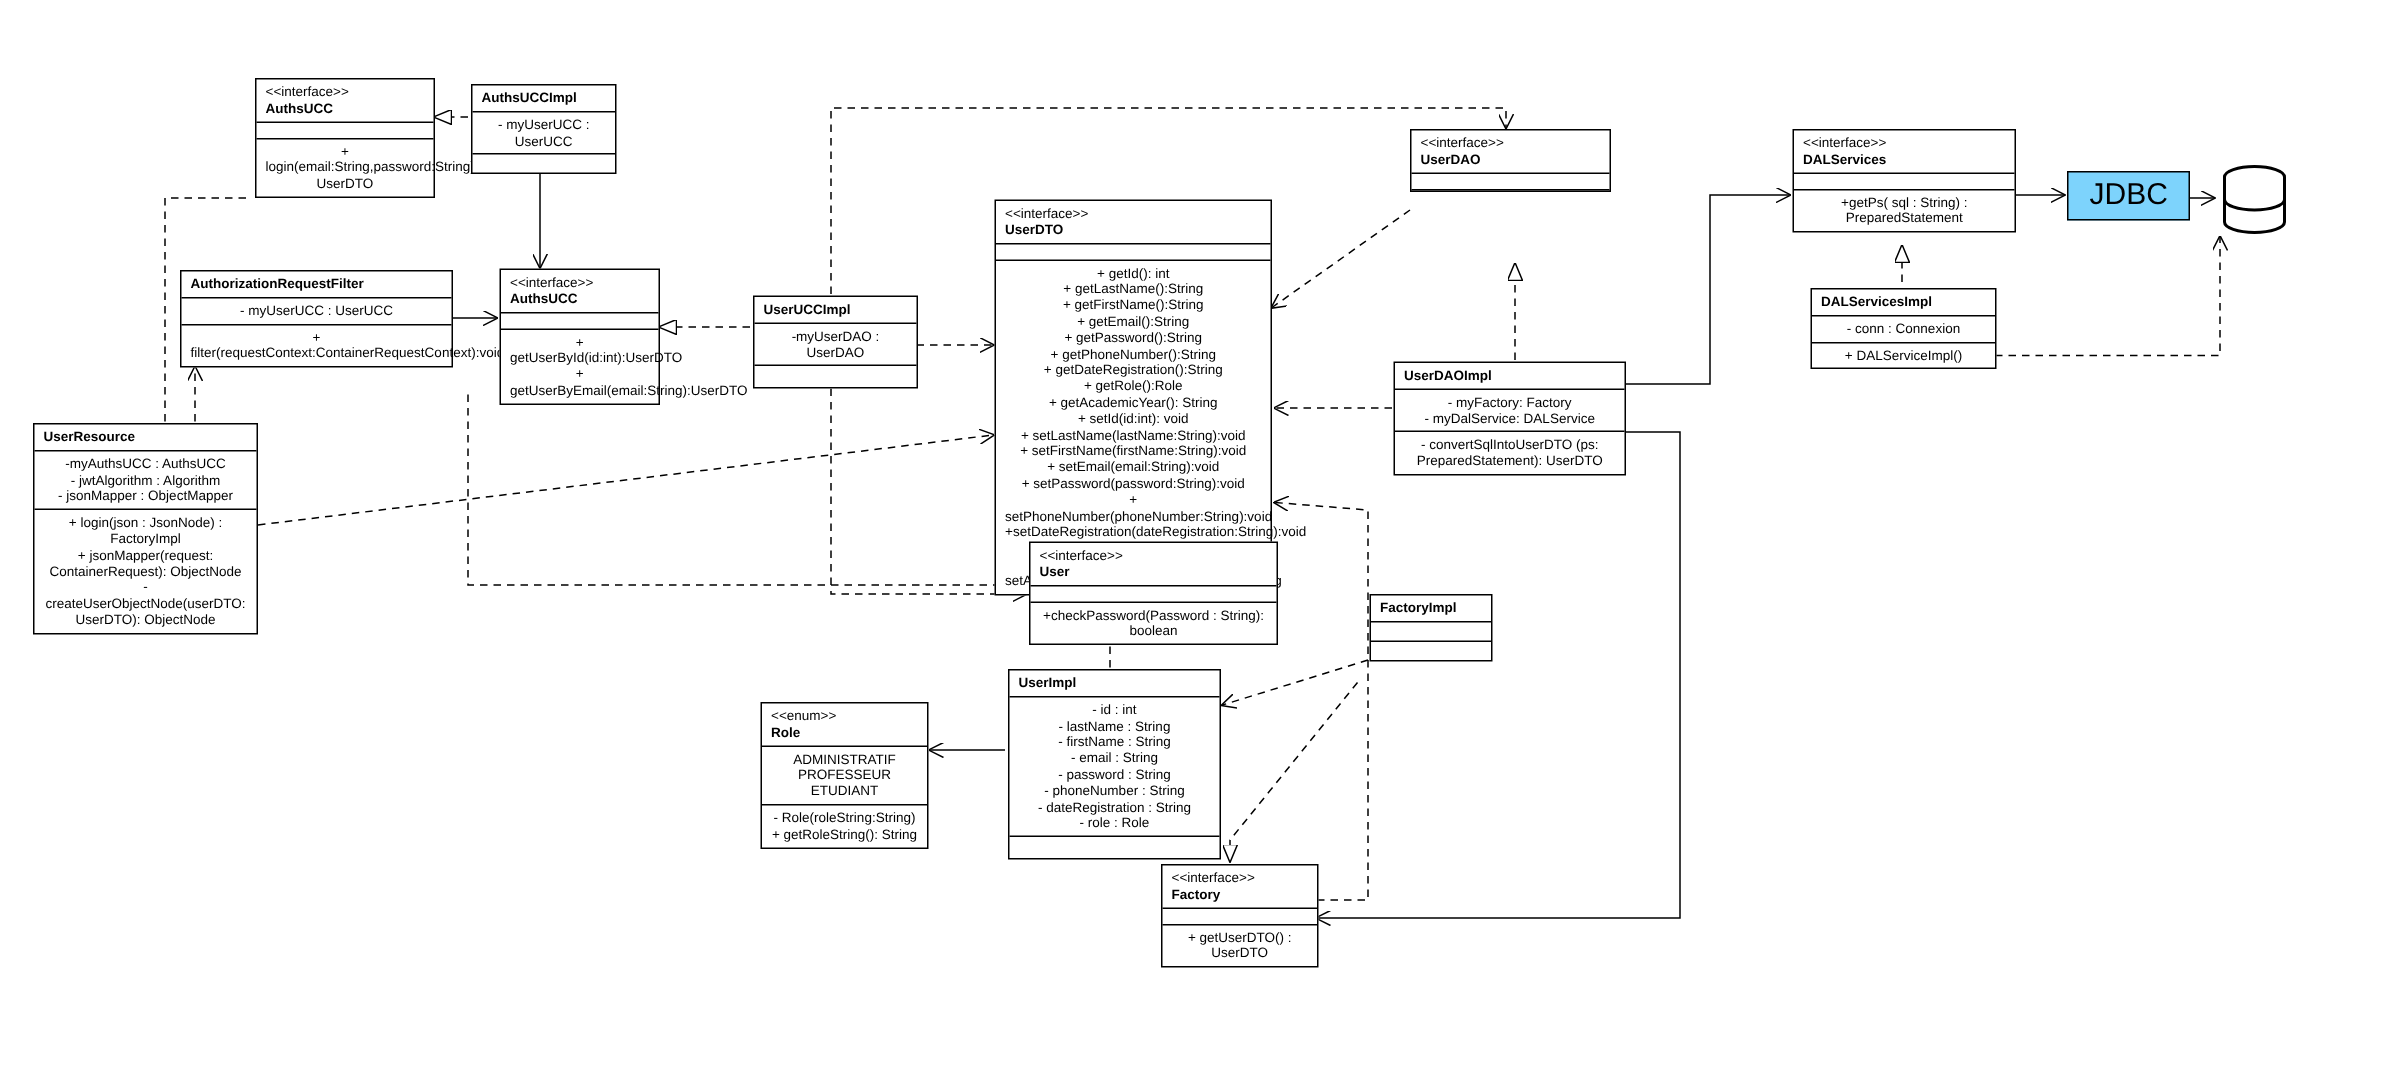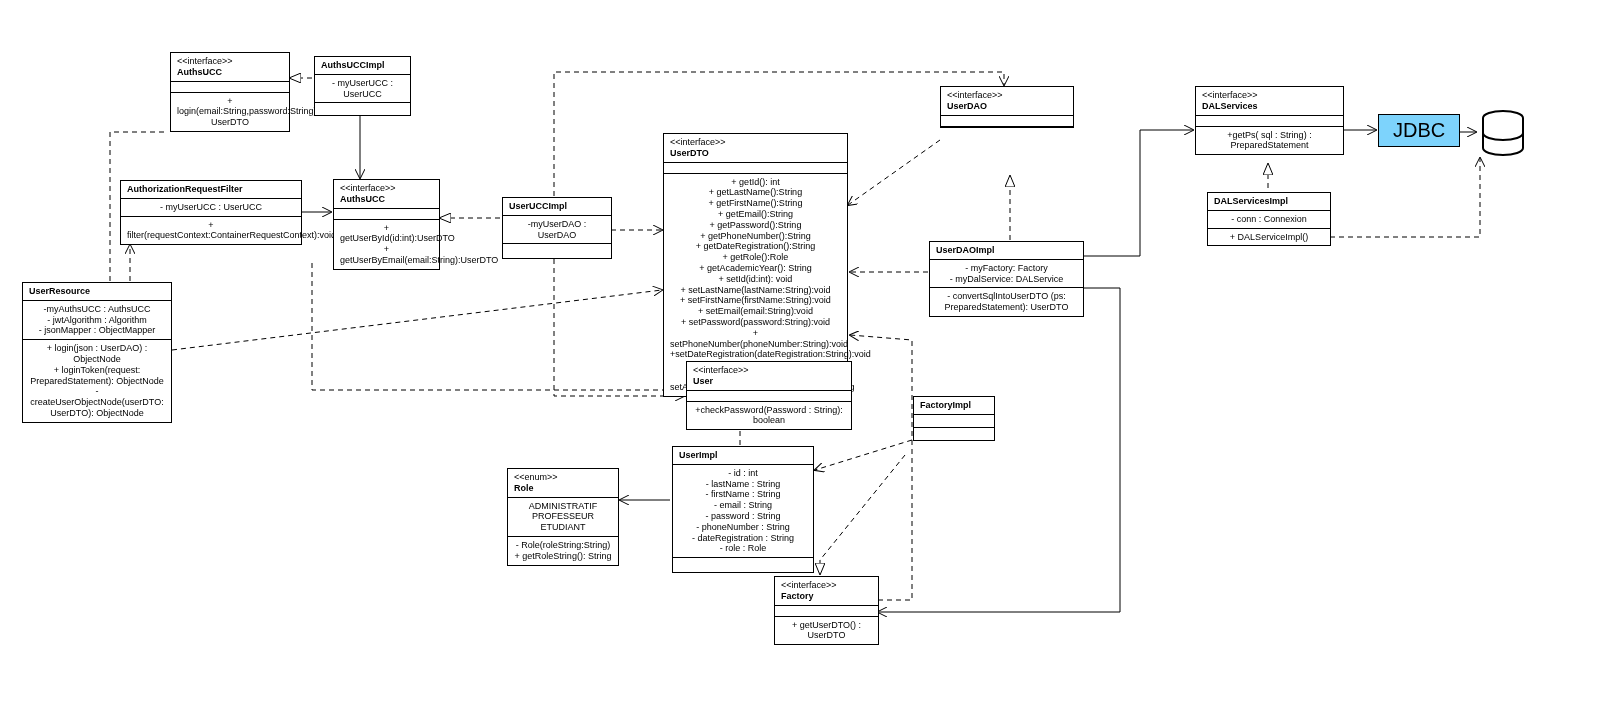--- a/index.html
+++ b/index.html
@@ -135,21 +135,21 @@
 
 <div class="box" style="top:179px;left:333px;width:105px">
   <div class="sec"><span class="stereo">&lt;&lt;interface&gt;&gt;</span><br><span>AuthsUCC</span></div>
   <div class="sec" style="height:4px"></div>
   <div class="sec left last"><span>+ getUserById(id:int):UserDTO</span><br><span>+ getUserByEmail(email:String):UserDTO</span></div>
 </div>
 
 <div class="box" style="top:282px;left:22px;width:148px">
   <div class="sec"><span>UserResource</span></div>
   <div class="sec left"><span>-myAuthsUCC : AuthsUCC</span><br><span>- jwtAlgorithm : Algorithm</span><br><span>- jsonMapper : ObjectMapper</span></div>
-  <div class="sec left last"><span>+ login(json : UserDAO) : ObjectNode</span><br><span>+ loginToken(request: PreparedStatement): ObjectNode</span><br><span>- createUserObjectNode(userDTO: UserDTO): ObjectNode</span></div>
+  <div class="sec left last"><span>+ login(json : JsonNode) : FactoryImpl</span><br><span>+ jsonMapper(request: ContainerRequest): ObjectNode</span><br><span>- createUserObjectNode(userDTO: UserDTO): ObjectNode</span></div>
 </div>
 
 <div class="box" style="top:197px;left:502px;width:108px">
   <div class="sec"><span>UserUCCImpl</span></div>
   <div class="sec left">-myUserDAO : UserDAO</div>
   <div class="sec last" style="height:8px"></div>
 </div>
 
 <div class="box" style="top:133px;left:663px;width:183px">
   <div class="sec"><span class="stereo">&lt;&lt;interface&gt;&gt;</span><br><span>UserDTO</span></div>

